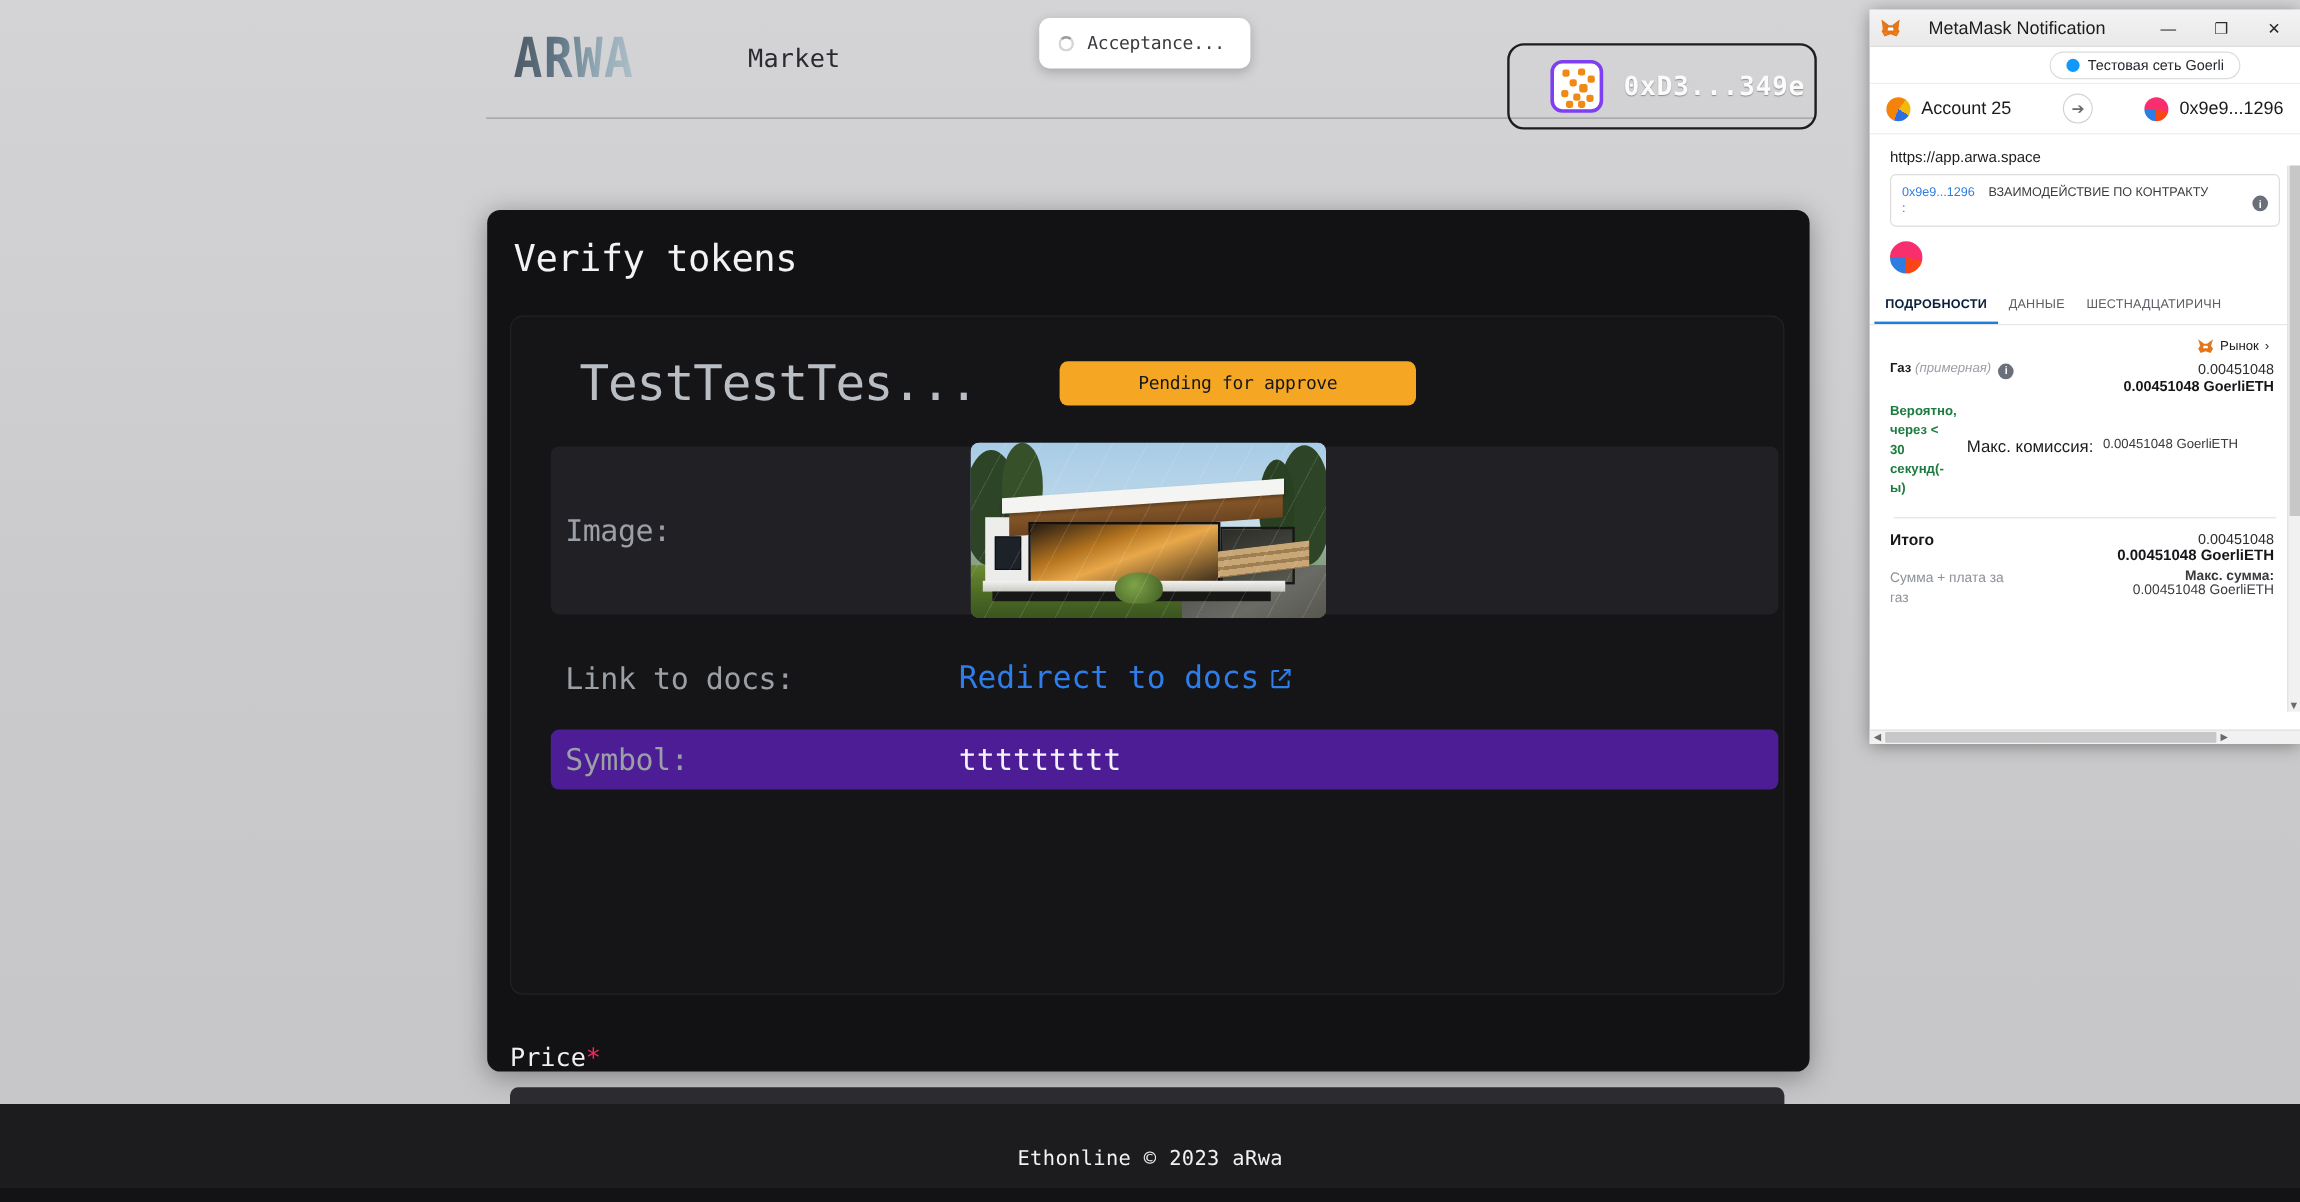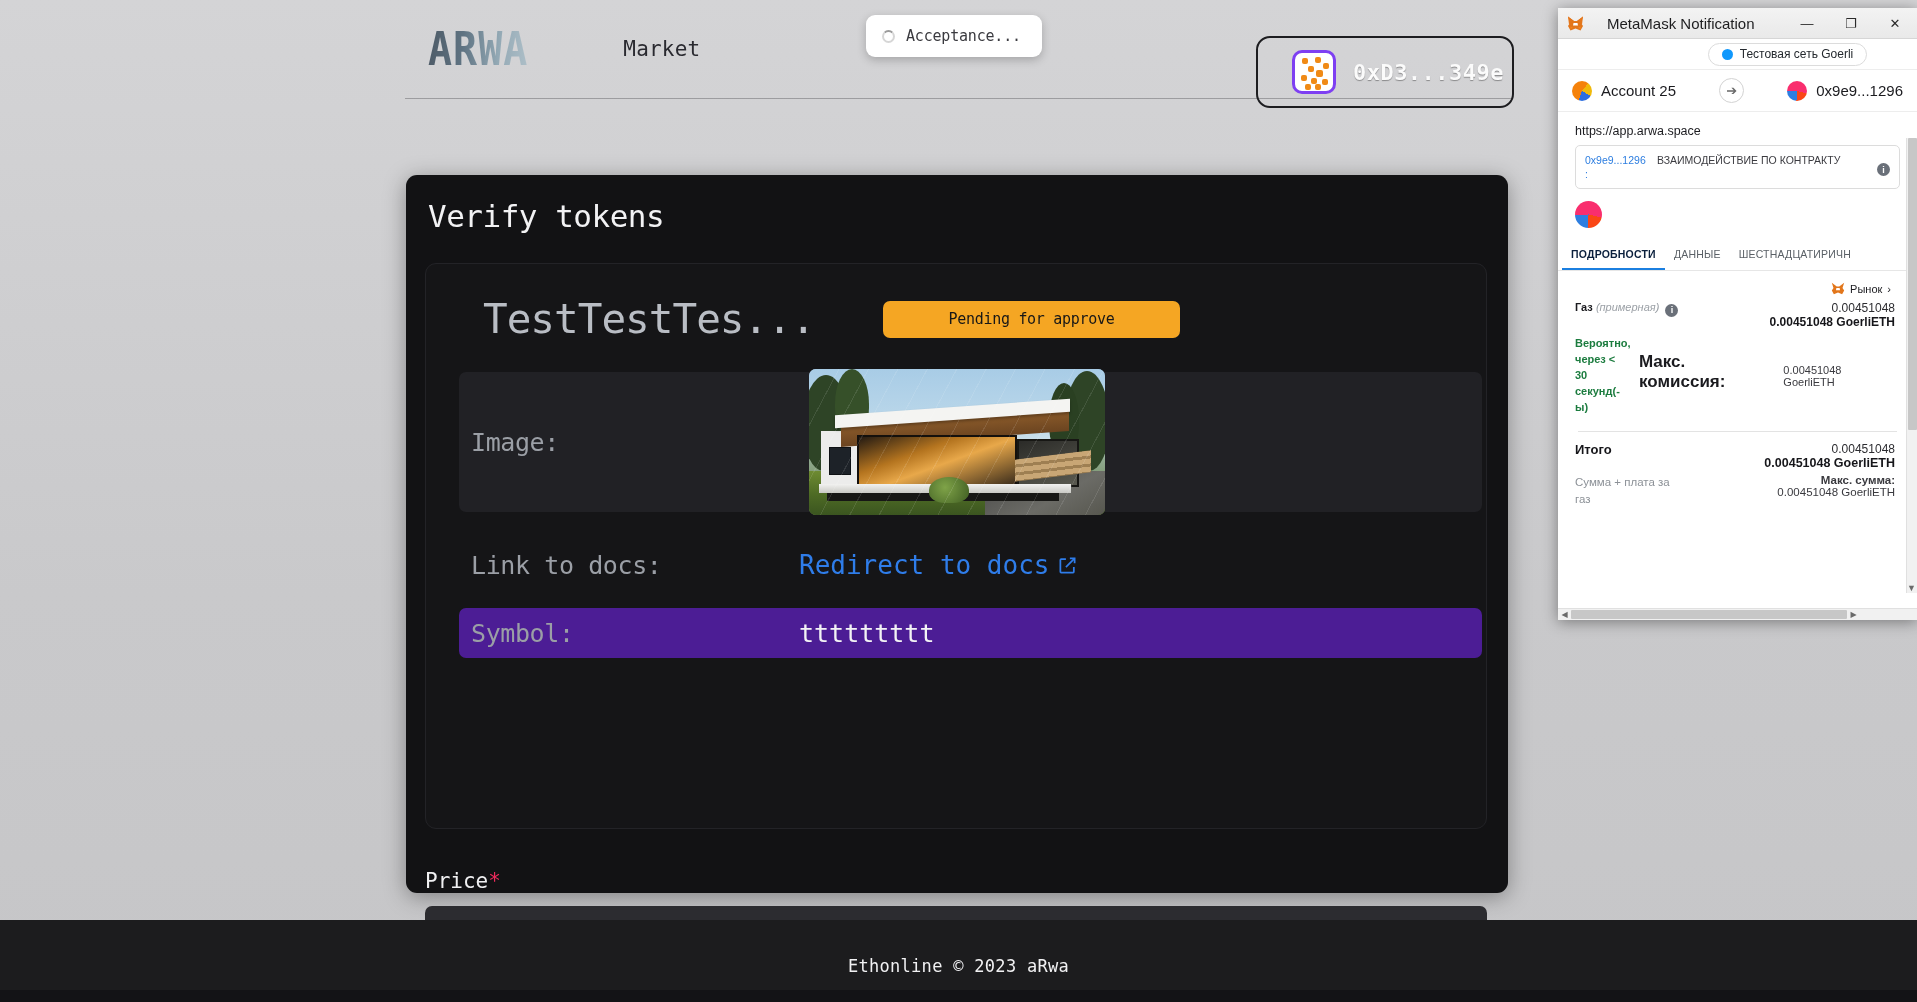--- a/index.html
+++ b/index.html
@@ -329,21 +329,21 @@
   .gr .gv { margin-left: auto; text-align: right; }
   .gv .v1 { font-size: 12px; color: #2c2c30; }
   .gv .v2 { font-size: 12px; color: #16161a; font-weight: 700; }
 
   #mm-speed {
     display: flex; padding: 4px 22px 6px 17px; align-items: flex-start;
   }
   #mm-speed .green {
     font-size: 11px; color: #1c7c3f; font-weight: 700; width: 46px; line-height: 1.45;
   }
-  #mm-speed .maxfee-l { font-size: 17px; color: #1b1b1f; font-weight: 700; margin-left: 18px; margin-top: 16px; }
+  #mm-speed .maxfee-l { font-size: 14px; color: #1b1b1f; font-weight: 400; margin-left: 18px; margin-top: 28px; }
   #mm-speed .maxfee-v { font-size: 11px; color: #3a3a3f; margin-left: 8px; margin-top: 28px; }
 
   #mm-div { height: 1px; background: #e3e3e3; margin: 9px 20px 0 20px; }
 
   #mm-total { display: flex; padding: 10px 22px 2px 17px; align-items: flex-start; }
   #mm-total .tl { font-size: 13px; color: #16161a; font-weight: 700; }
   #mm-total .tv { margin-left: auto; text-align: right; }
   #mm-sub { display: flex; padding: 2px 22px 0 17px; align-items: flex-start; }
   #mm-sub .sl { font-size: 11.5px; color: #8c9197; width: 110px; line-height: 1.5; }
   #mm-sub .sv { margin-left: auto; text-align: right; }

